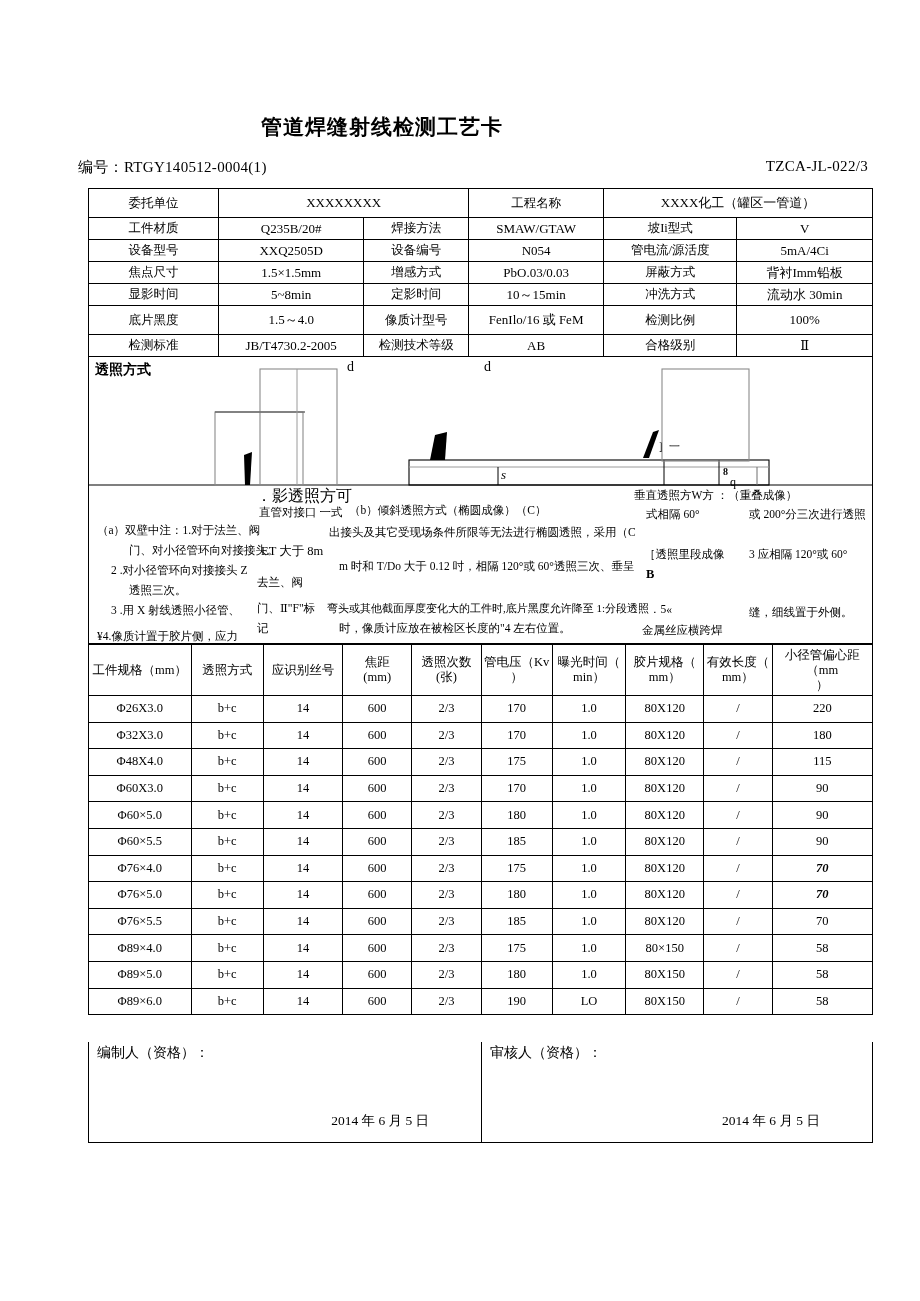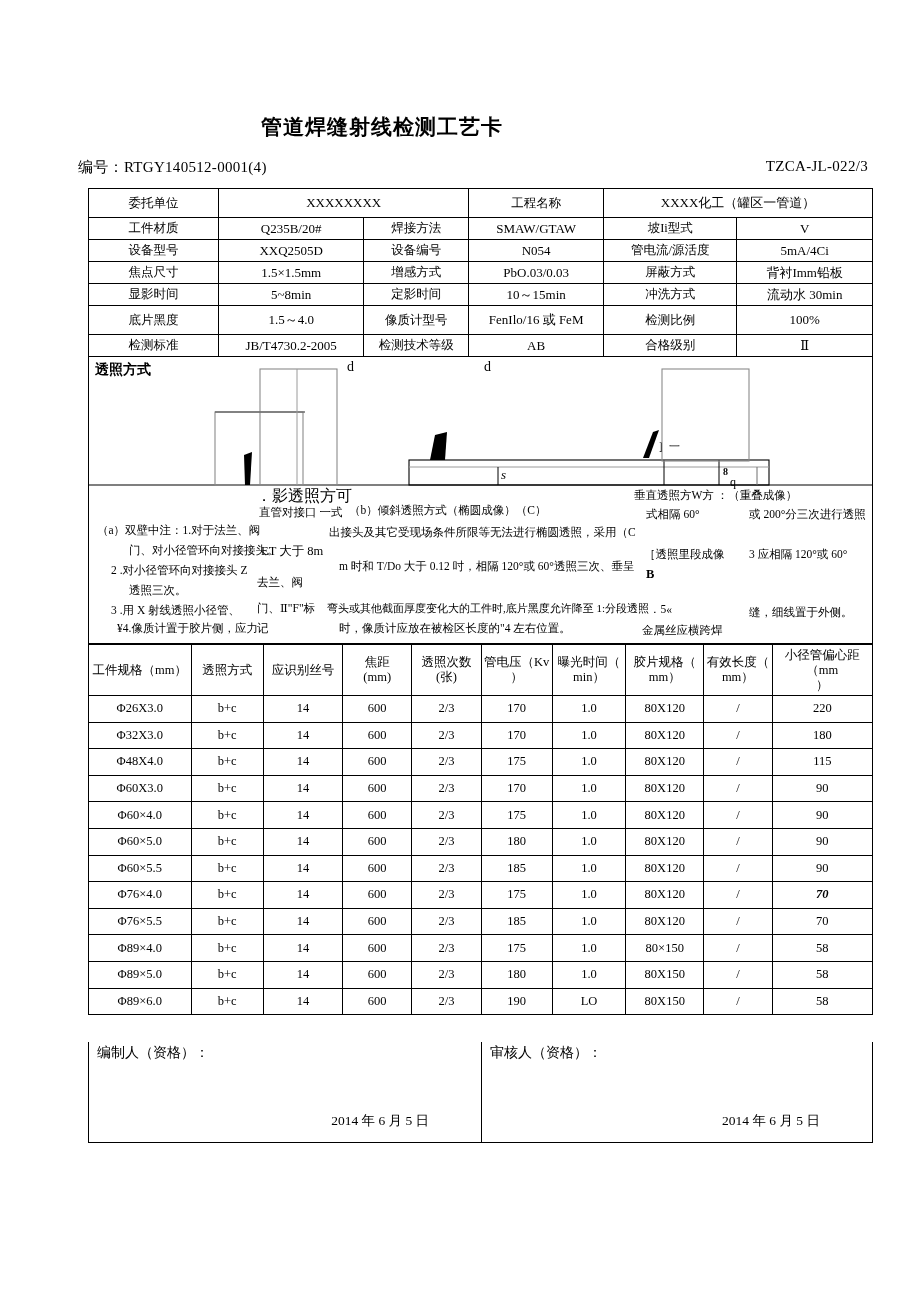--- a/index.html
+++ b/index.html
@@ -118,21 +118,21 @@
     position:absolute;right:52px;bottom:12px;
     font-size:13.5px;
   }
 </style>
 </head>
 <body>
 
 <div class="page">
 
   <div class="doc-title">管道焊缝射线检测工艺卡</div>
-  <div class="code-left">编号：RTGY140512-0001(4)</div>
+  <div class="code-left">编号：RTGY140512-0004(1)</div>
   <div class="code-right">TZCA-JL-022/3</div>
 
   <table class="param">
     <colgroup>
       <col style="width:16.6%">
         <col style="width:18.5%">
       <col style="width:13.4%">
         <col style="width:17.2%">
       <col style="width:17.0%">
         <col style="width:17.3%">
@@ -232,21 +232,21 @@
     <div class="note" style="left:569px;top:82px;font-size:11px;">］一</div>
 
     <div class="note" style="left:167px;top:131px;font-size:16px;">．影透照方可</div>
     <div class="note" style="left:545px;top:131px;font-size:11.5px;">垂直透照方W方  ：（重叠成像）</div>
 
     <div class="note" style="left:8px;top:166px;">（a）双壁中注：1.对于法兰、阀</div>
     <div class="note" style="left:40px;top:186px;">门、对小径管环向对接接头。</div>
     <div class="note" style="left:22px;top:206px;">2 .对小径管环向对接接头 Z</div>
     <div class="note" style="left:40px;top:226px;">透照三次。</div>
     <div class="note" style="left:22px;top:246px;">3   .用 X 射线透照小径管、</div>
-    <div class="note" style="left:8px;top:264px;margin-left:20px;">¥4.像质计置于胶片侧，应力</div>
+    <div class="note" style="left:8px;top:272px;">¥4.像质计置于胶片侧，应力</div>
 
     <div class="note" style="left:170px;top:148px;">直管对接口 一式</div>
     <div class="note" style="left:172px;top:187px;font-size:12.5px;">ET 大于 8m</div>
     <div class="note" style="left:168px;top:218px;">去兰、阀</div>
     <div class="note" style="left:168px;top:244px;">门、Ⅱ"F"标</div>
     <div class="note" style="left:168px;top:264px;">记</div>
 
     <div class="note" style="left:260px;top:146px;">（b）倾斜透照方式（椭圆成像）（C）</div>
     <div class="note" style="left:240px;top:168px;">出接头及其它受现场条件所限等无法进行椭圆透照，采用（C</div>
     <div class="note" style="left:250px;top:202px;">m 时和 T/Do 大于 0.12 吋，相隔 120°或 60°透照三次、垂呈</div>
@@ -341,62 +341,62 @@
           <td>14</td>
           <td>600</td>
           <td>2/3</td>
           <td>170</td>
           <td>1.0</td>
           <td>80X120</td>
           <td>/</td>
           <td>90</td>
         </tr>
         <tr>
-          <td>Φ60×4.0</td>
+          <td>Φ60×5.0</td>
+          <td>b+c</td>
+          <td>14</td>
+          <td>600</td>
+          <td>2/3</td>
+          <td>180</td>
+          <td>1.0</td>
+          <td>80X120</td>
+          <td>/</td>
+          <td>90</td>
+        </tr>
+        <tr>
+          <td>Φ60×5.5</td>
+          <td>b+c</td>
+          <td>14</td>
+          <td>600</td>
+          <td>2/3</td>
+          <td>185</td>
+          <td>1.0</td>
+          <td>80X120</td>
+          <td>/</td>
+          <td>90</td>
+        </tr>
+        <tr>
+          <td>Φ76×4.0</td>
           <td>b+c</td>
           <td>14</td>
           <td>600</td>
           <td>2/3</td>
           <td>175</td>
           <td>1.0</td>
           <td>80X120</td>
           <td>/</td>
-          <td>90</td>
-        </tr>
-        <tr>
-          <td>Φ60×5.0</td>
+          <td class="ital">70</td>
+        </tr>
+        <tr>
+          <td>Φ76×5.0</td>
           <td>b+c</td>
           <td>14</td>
           <td>600</td>
           <td>2/3</td>
           <td>180</td>
-          <td>1.0</td>
-          <td>80X120</td>
-          <td>/</td>
-          <td>90</td>
-        </tr>
-        <tr>
-          <td>Φ60×5.5</td>
-          <td>b+c</td>
-          <td>14</td>
-          <td>600</td>
-          <td>2/3</td>
-          <td>185</td>
-          <td>1.0</td>
-          <td>80X120</td>
-          <td>/</td>
-          <td>90</td>
-        </tr>
-        <tr>
-          <td>Φ76×4.0</td>
-          <td>b+c</td>
-          <td>14</td>
-          <td>600</td>
-          <td>2/3</td>
-          <td>175</td>
           <td>1.0</td>
           <td>80X120</td>
           <td>/</td>
           <td class="ital">70</td>
         </tr>
         <tr>
           <td>Φ76×5.5</td>
           <td>b+c</td>
           <td>14</td>
           <td>600</td>

